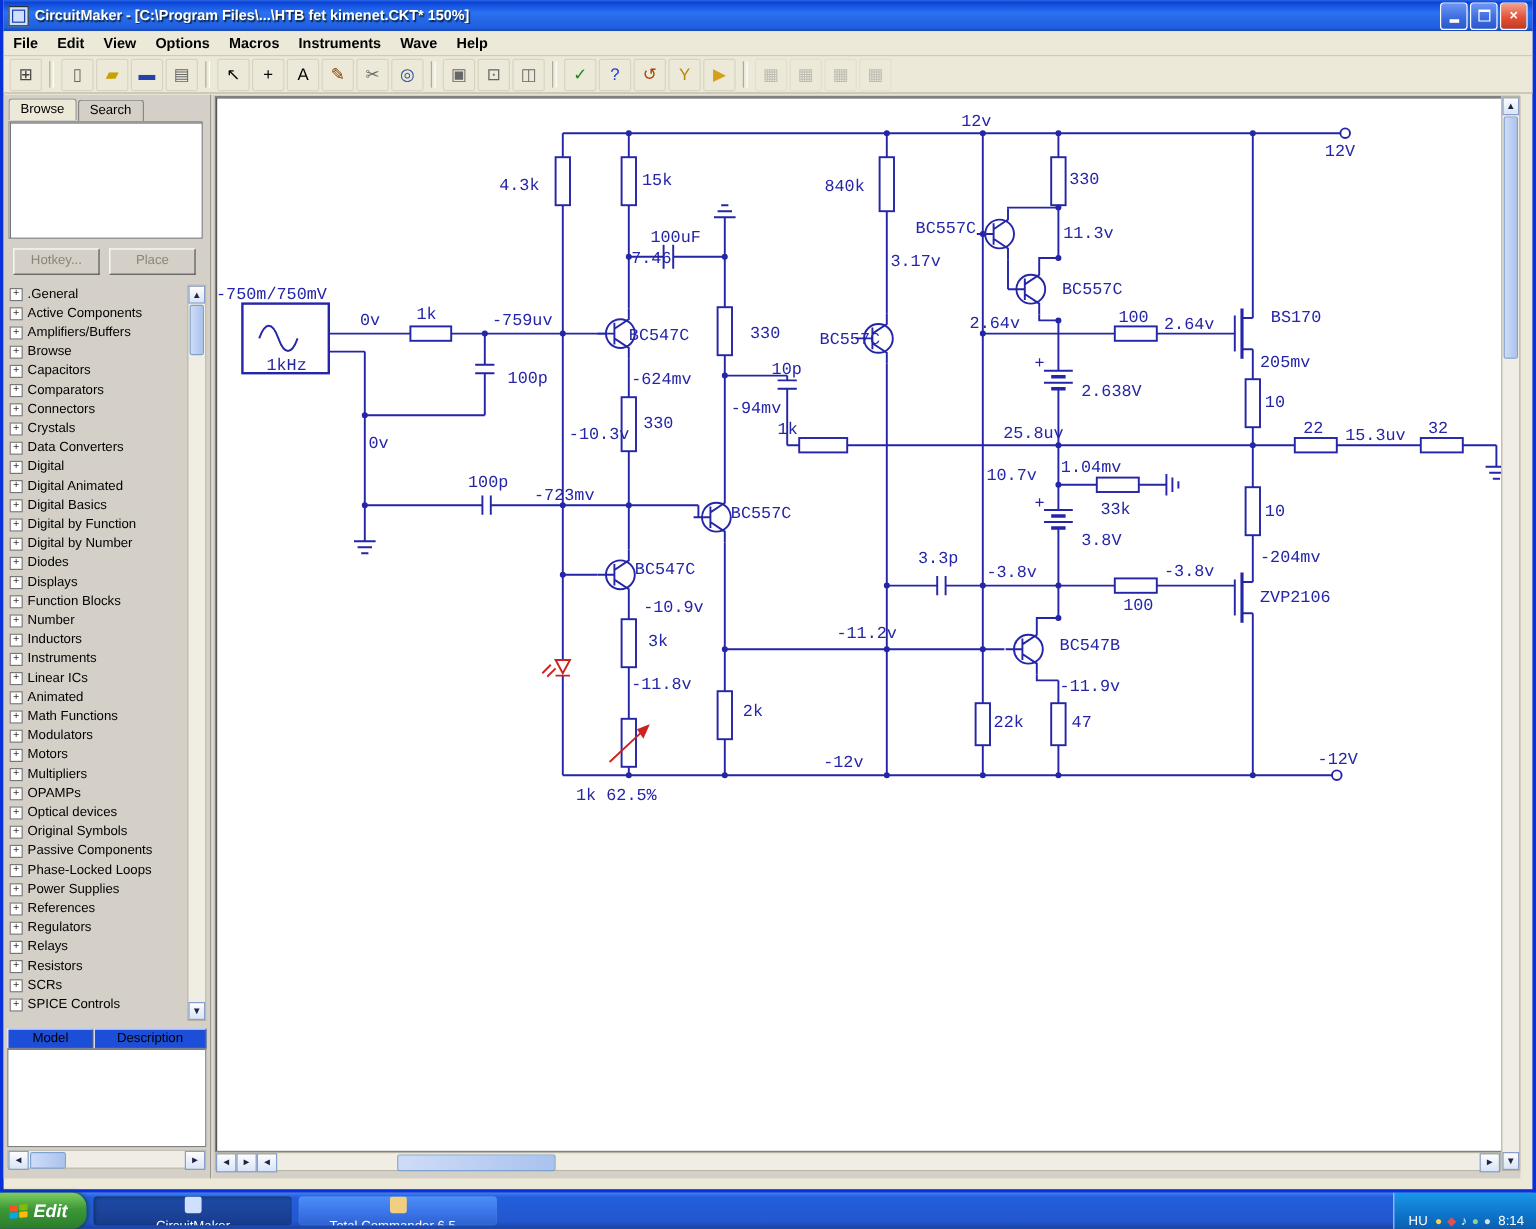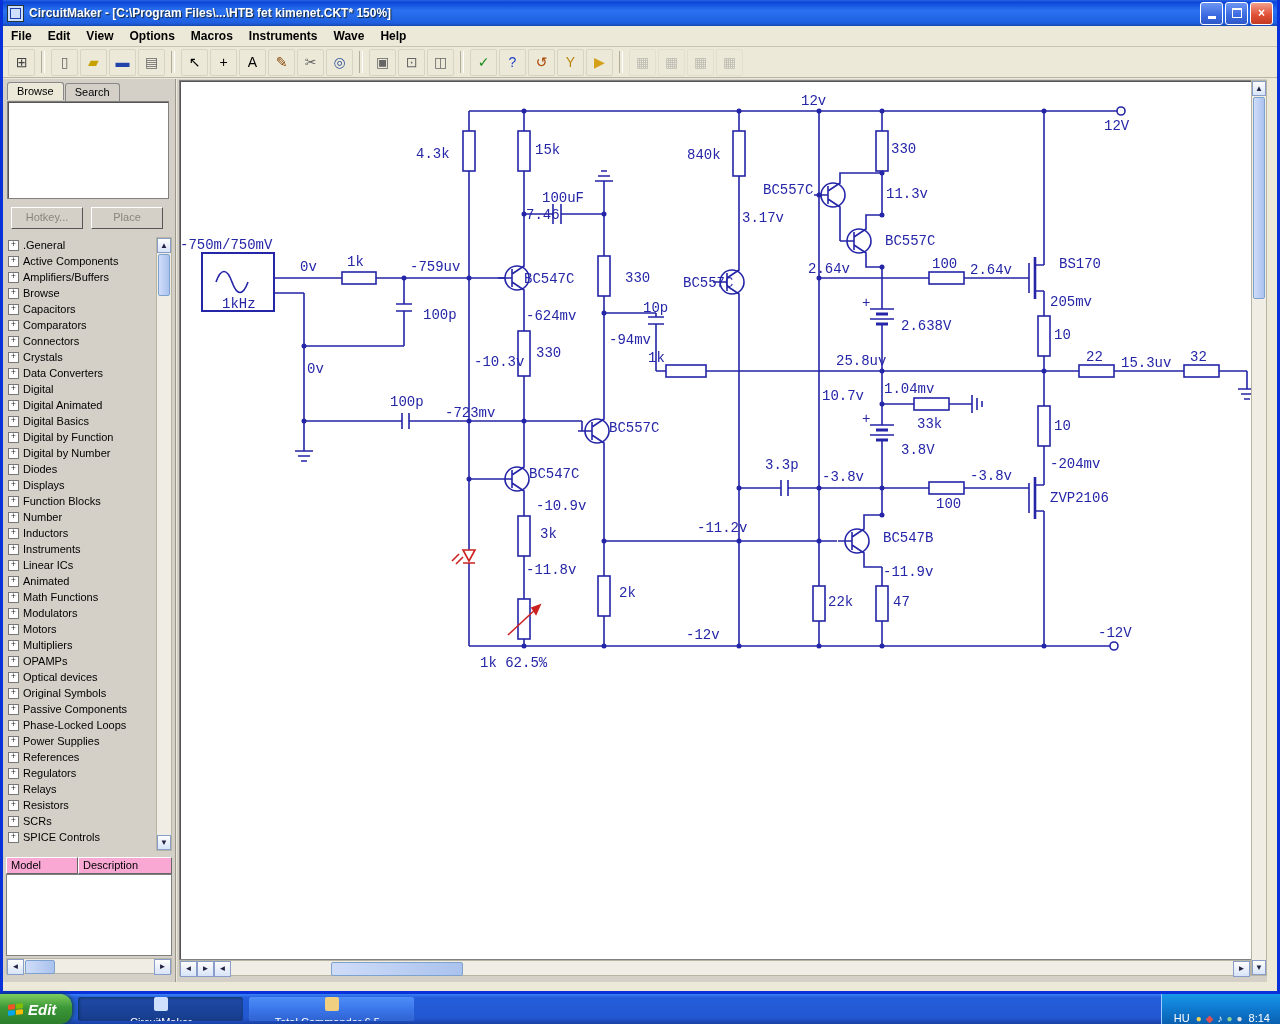--- a/index.html
+++ b/index.html
@@ -45,22 +45,22 @@
     border-right-color:#555;border-bottom-color:#555;text-align:center;line-height:18px;color:#8a867a;font-size:11px;}
   .tree{position:absolute;left:3px;top:158px;width:146px;height:614px;overflow:hidden;background:#D4D0C8;}
   .tree-row{height:16px;display:flex;align-items:center;white-space:nowrap;}
   .plus{width:9px;height:9px;border:1px solid #777;background:#fff;font-size:9px;line-height:7px;text-align:center;
     margin:0 4px 0 2px;color:#333;}
   .vscroll{position:absolute;right:3px;top:158px;width:16px;height:614px;background:#f0eee4;border:1px solid #b8b4a4;box-sizing:border-box;}
   .sarrow{height:15px;background:linear-gradient(to bottom,#fdfdfb,#d8e4f8);border:1px solid #889ec8;
     font-size:8px;text-align:center;line-height:14px;color:#224;box-sizing:border-box;}
   .sthumb{background:linear-gradient(to right,#cfdcf8,#aac2ee);border:1px solid #7da2ce;border-radius:2px;}
   .modelhdr{position:absolute;left:3px;top:778px;width:166px;height:17px;display:flex;}
-  .mh{border:1px solid #fff;border-right-color:#666;border-bottom-color:#666;background:#f9a8d4;
-    padding:1px 4px;font-size:11px;box-sizing:border-box;}
+  .mh{border:1px solid #fff;border-right-color:#666;border-bottom-color:#666;background:#1d4ed8;
+    padding:1px 4px;font-size:11px;box-sizing:border-box;text-align:center;}
   .descarea{position:absolute;left:3px;top:795px;width:166px;height:82px;background:#fff;border:1px solid #808080;box-sizing:border-box;}
   .s-hscroll{position:absolute;left:3px;top:879px;width:166px;height:16px;background:#f0eee4;border:1px solid #b8b4a4;
     display:flex;box-sizing:border-box;}
   
   .canvas-wrap{position:absolute;left:174px;top:79px;width:1090px;height:903px;background:#D4D0C8;}
   .canvas{position:absolute;left:2px;top:1px;width:1072px;height:878px;background:#fff;
     border:1px solid #808080;box-shadow:inset 1px 1px 0 #555;box-sizing:content-box;}
   .c-vscroll{position:absolute;right:0;top:1px;width:16px;height:896px;background:#f0eee4;border:1px solid #b8b4a4;box-sizing:border-box;}
   .c-hscroll{position:absolute;left:2px;top:881px;width:1072px;height:16px;background:#f0eee4;border:1px solid #b8b4a4;
     display:flex;box-sizing:border-box;}

